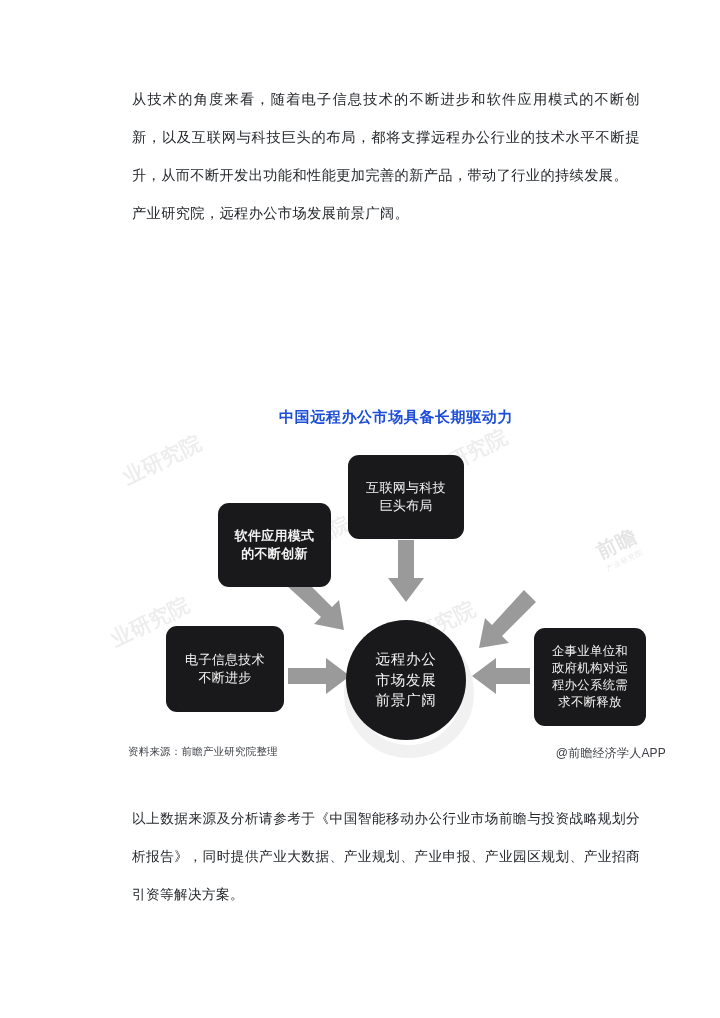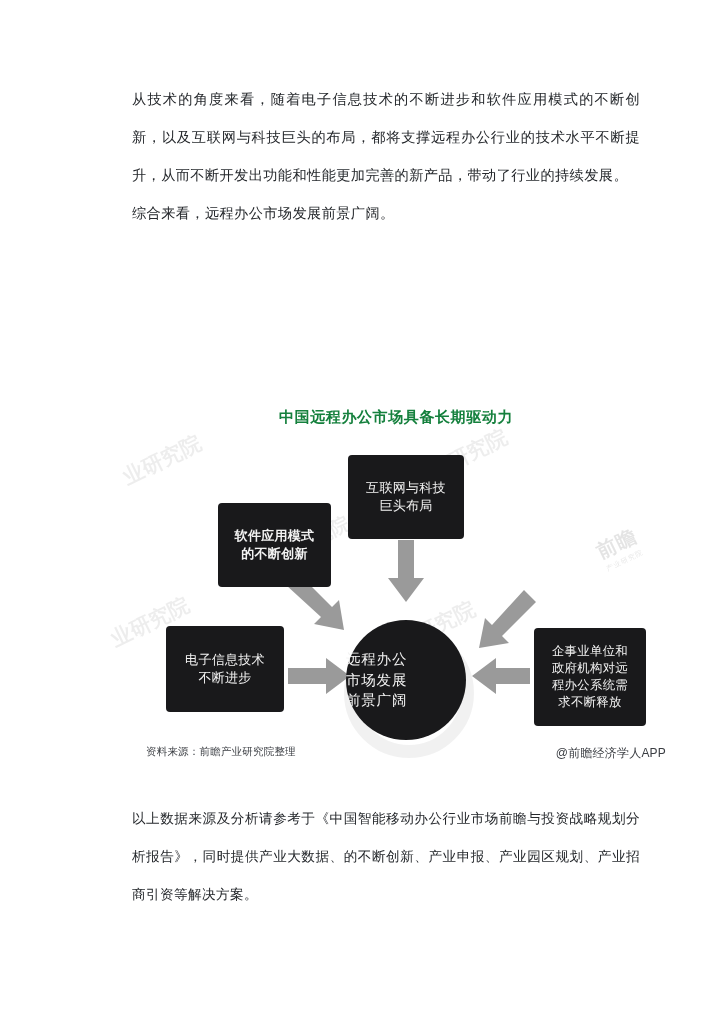--- a/index.html
+++ b/index.html
@@ -48,21 +48,21 @@
   .figure-title {
     position: absolute;
     top: 8px;
     left: 0;
     width: 540px;
     text-align: center;
     font-family: "Liberation Sans", "DejaVu Sans", sans-serif;
     font-weight: bold;
     font-size: 15px;
     letter-spacing: 0.6px;
-    color: #15803d;
+    color: #1d4ed8;
   }
 
   .canvas {
     position: absolute;
     left: 0;
     top: 30px;
     width: 540px;
     height: 310px;
   }
   .canvas svg.arrows {
@@ -122,21 +122,21 @@
     border-radius: 50%;
     border: 13px solid #000;
     opacity: 0.055;
     pointer-events: none;
   }
 
   
   .node {
     position: absolute;
     background: #19191b;
-    border-radius: 4px;
+    border-radius: 11px;
     color: #f2f2f2;
     display: flex;
     align-items: center;
     justify-content: center;
     text-align: center;
     font-family: "Liberation Sans", "DejaVu Sans", sans-serif;
     font-size: 13px;
     line-height: 1.38;
     letter-spacing: 0.3px;
     padding: 4px 6px;
@@ -154,31 +154,32 @@
     position: absolute;
     left: 220px;
     top: 190px;
     width: 120px;
     height: 120px;
     border-radius: 50%;
     background: #19191b;
     color: #f2f2f2;
     display: flex;
     align-items: center;
+    justify-content: center;
     text-align: center;
     font-family: "Liberation Sans", "DejaVu Sans", sans-serif;
     font-size: 14.5px;
     line-height: 1.42;
     letter-spacing: 0.8px;
   }
 
   
   .fig-source {
     position: absolute;
-    left: 20px;
+    left: 2px;
     top: 345px;
     font-family: "Liberation Sans", "DejaVu Sans", sans-serif;
     font-size: 10.5px;
     color: #3a3d42;
     letter-spacing: 0.2px;
   }
   .fig-credit {
     position: absolute;
     right: 0px;
     top: 345px;
@@ -188,21 +189,21 @@
     letter-spacing: 0.2px;
   }
 </style>
 </head>
 <body>
 
 <div class="page">
 
   <div class="prose" id="para-block-top">
     <p>从技术的角度来看，随着电子信息技术的不断进步和软件应用模式的不断创新，以及互联网与科技巨头的布局，都将支撑远程办公行业的技术水平不断提升，从而不断开发出功能和性能更加完善的新产品，带动了行业的持续发展。</p>
-    <p>综合来看，远程办公市场发展前景广阔。</p>
+    <p>产业研究院，远程办公市场发展前景广阔。</p>
   </div>
 
   <div class="figure">
 
     <div class="figure-title">中国远程办公市场具备长期驱动力</div>
 
     <div class="canvas">
 
       <div class="wm w1">业研究院</div>
       <div class="wm w2">业研究院</div>
@@ -250,16 +251,16 @@
       <div class="hub">
         <span class="node-text">远程办公<br>市场发展<br>前景广阔</span>
       </div>
     </div>
 
     <div class="fig-source">资料来源：前瞻产业研究院整理</div>
     <div class="fig-credit">@前瞻经济学人APP</div>
   </div>
 
   <div class="prose bottom-block" id="para-block-bottom">
-    <p>以上数据来源及分析请参考于《中国智能移动办公行业市场前瞻与投资战略规划分析报告》，同时提供产业大数据、的不断创新、产业申报、产业园区规划、产业招商引资等解决方案。</p>
+    <p>以上数据来源及分析请参考于《中国智能移动办公行业市场前瞻与投资战略规划分析报告》，同时提供产业大数据、产业规划、产业申报、产业园区规划、产业招商引资等解决方案。</p>
   </div>
 
 </div>
 
 </body></html>

